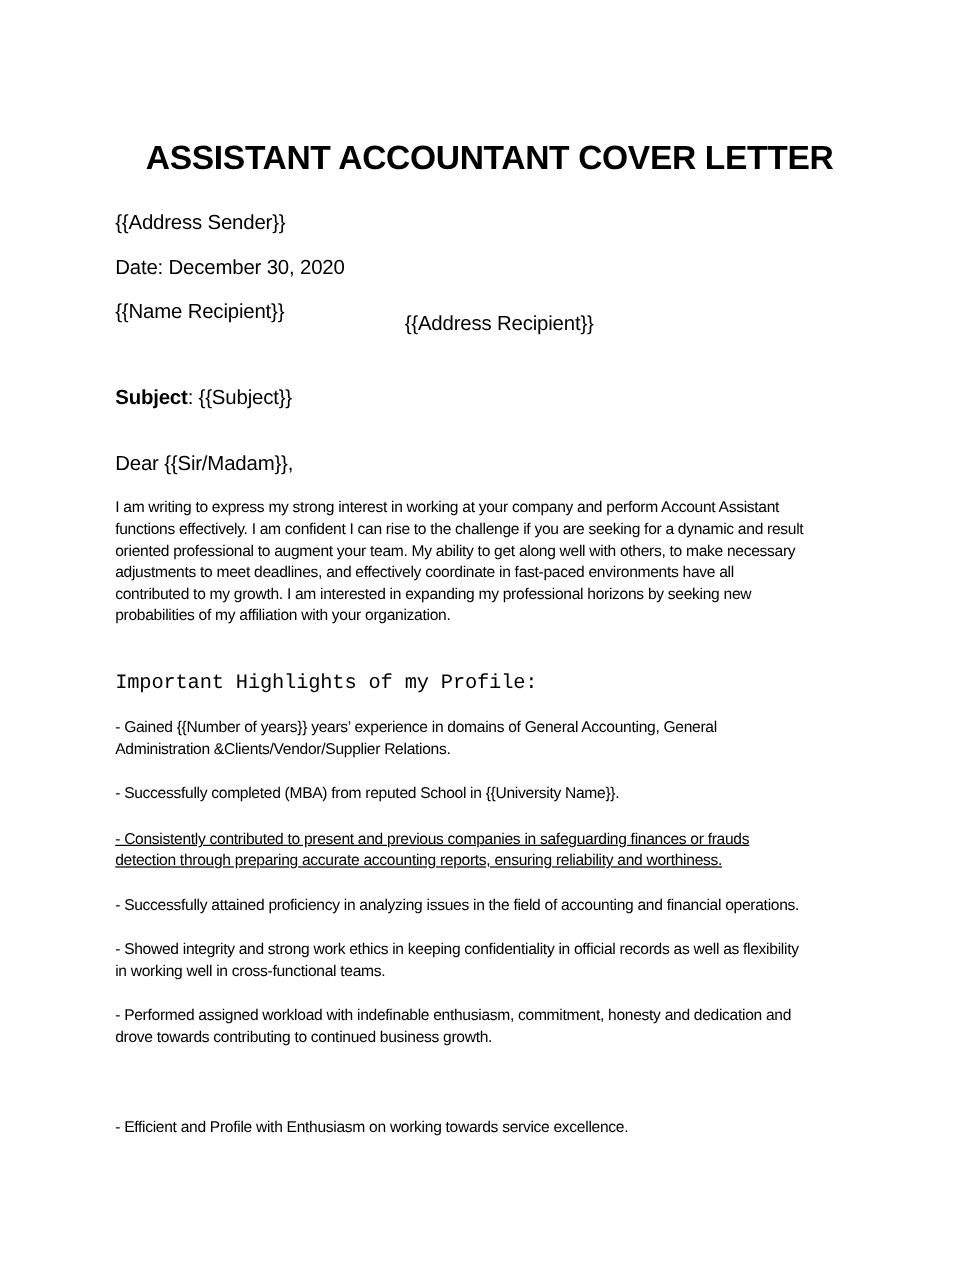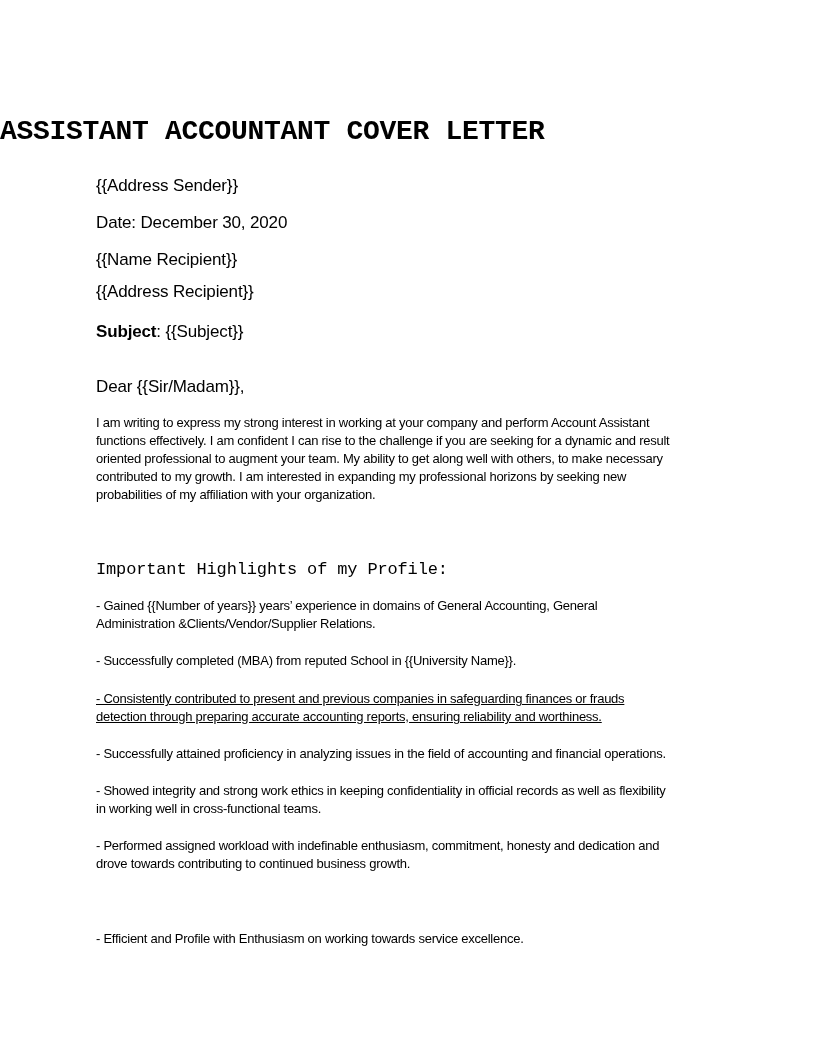--- a/index.html
+++ b/index.html
@@ -20,21 +20,22 @@
       left: 0; top: 0;
       width: 816px;
       height: 1056px;
       background: #ffffff;
     }
     .title {
       position: absolute;
       left: 0;
       width: 816px;
       top: 114px;
-      font-family: Liberation Mono, monospace;
+      text-align: center;
+      font-family: Liberation Sans, sans-serif;
       font-weight: bold;
       font-size: 28px;
       letter-spacing: -0.3px;
       line-height: 36px;
       margin: 0;
     }
     .line {
       position: absolute;
       left: 96px;
       width: 640px;
@@ -63,32 +64,33 @@
 
 <div class="page">
 
   <h1 class="title">ASSISTANT ACCOUNTANT COVER LETTER</h1>
 
   <div class="line" style="top:177px;">{{Address Sender}}</div>
 
   <div class="line" style="top:214px;">Date: December 30, 2020</div>
 
   <div class="line" style="top:251px;">{{Name Recipient}}</div>
-  <div class="line" style="top:283px;">{{Address Recipient}}</div>
+  <div class="line" style="top:261px;text-align:center;">{{Address Recipient}}</div>
 
   <div class="line" style="top:323px;">
     <span class="bold">Subject</span><span>: {{Subject}}</span>
   </div>
 
   <div class="line" style="top:378px;">Dear {{Sir/Madam}},</div>
 
   <div class="para" style="top:414px;">
     <span class="ln">I am writing to express my strong interest in working at your company and perform Account Assistant</span>
     <span class="ln">functions effectively. I am confident I can rise to the challenge if you are seeking for a dynamic and result</span>
     <span class="ln">oriented professional to augment your team. My ability to get along well with others, to make necessary</span>
+    <span class="ln">adjustments to meet deadlines, and effectively coordinate in fast-paced environments have all</span>
     <span class="ln">contributed to my growth. I am interested in expanding my professional horizons by seeking new</span>
     <span class="ln">probabilities of my affiliation with your organization.</span>
   </div>
 
   <div class="line" style="top:561px;font-family:Liberation Mono, monospace;">Important Highlights of my Profile:</div>
 
   <div class="para" style="top:597px;">
     <span class="ln">- Gained {{Number of years}} years’ experience in domains of General Accounting, General</span>
     <span class="ln">Administration &amp;Clients/Vendor/Supplier Relations.</span>
   </div>

